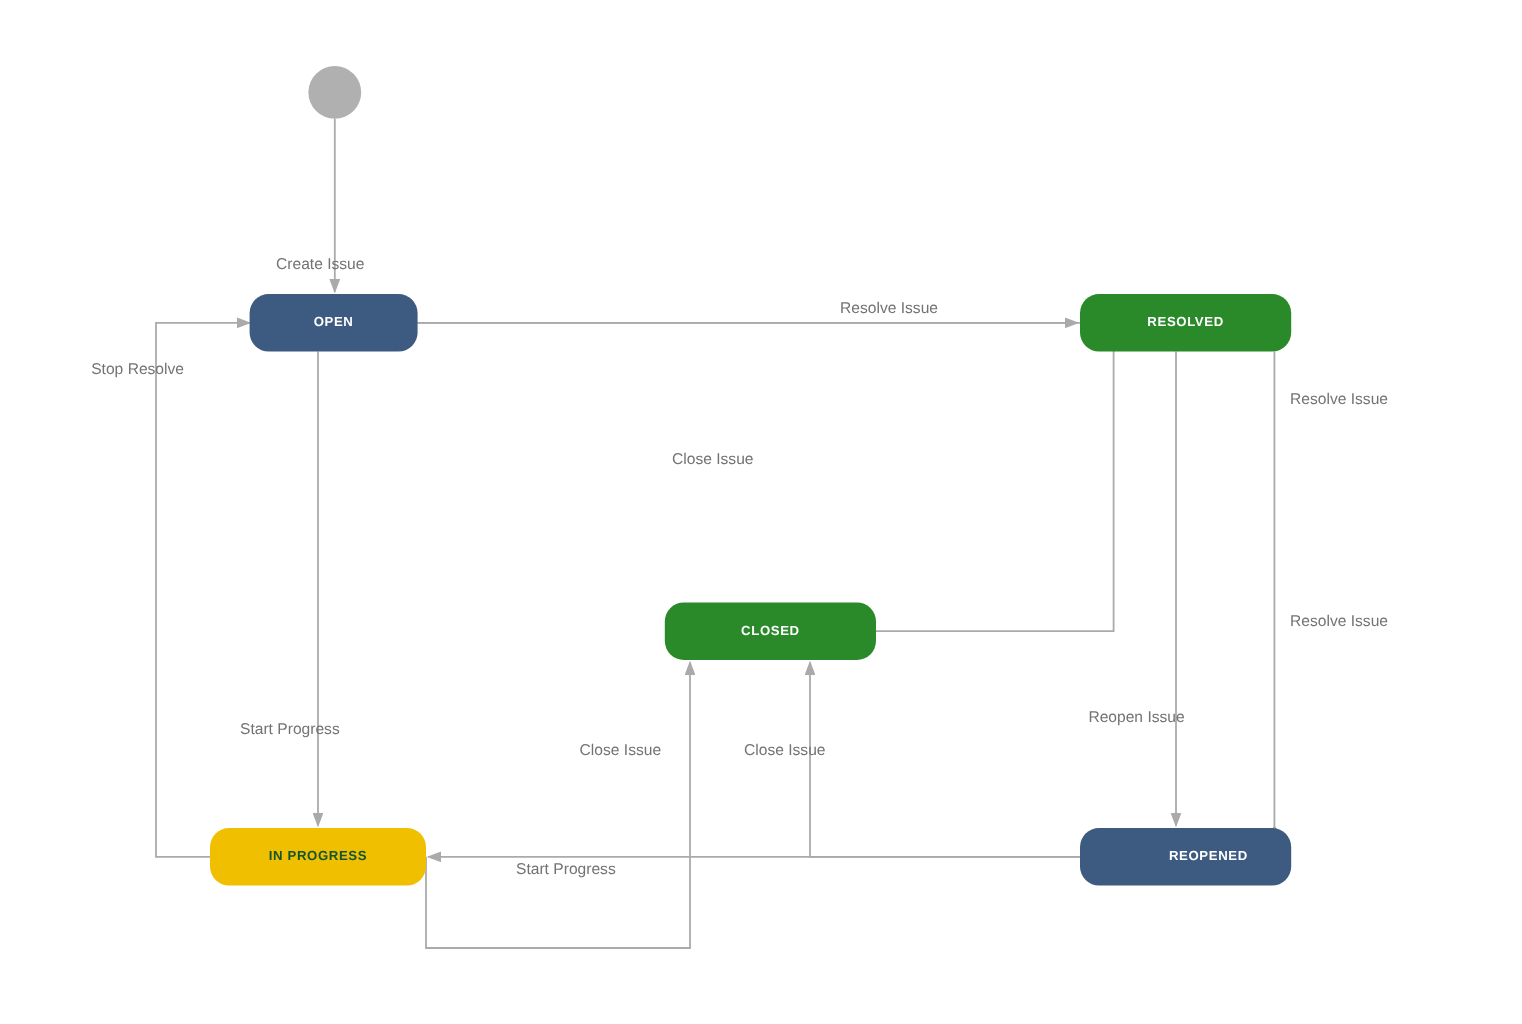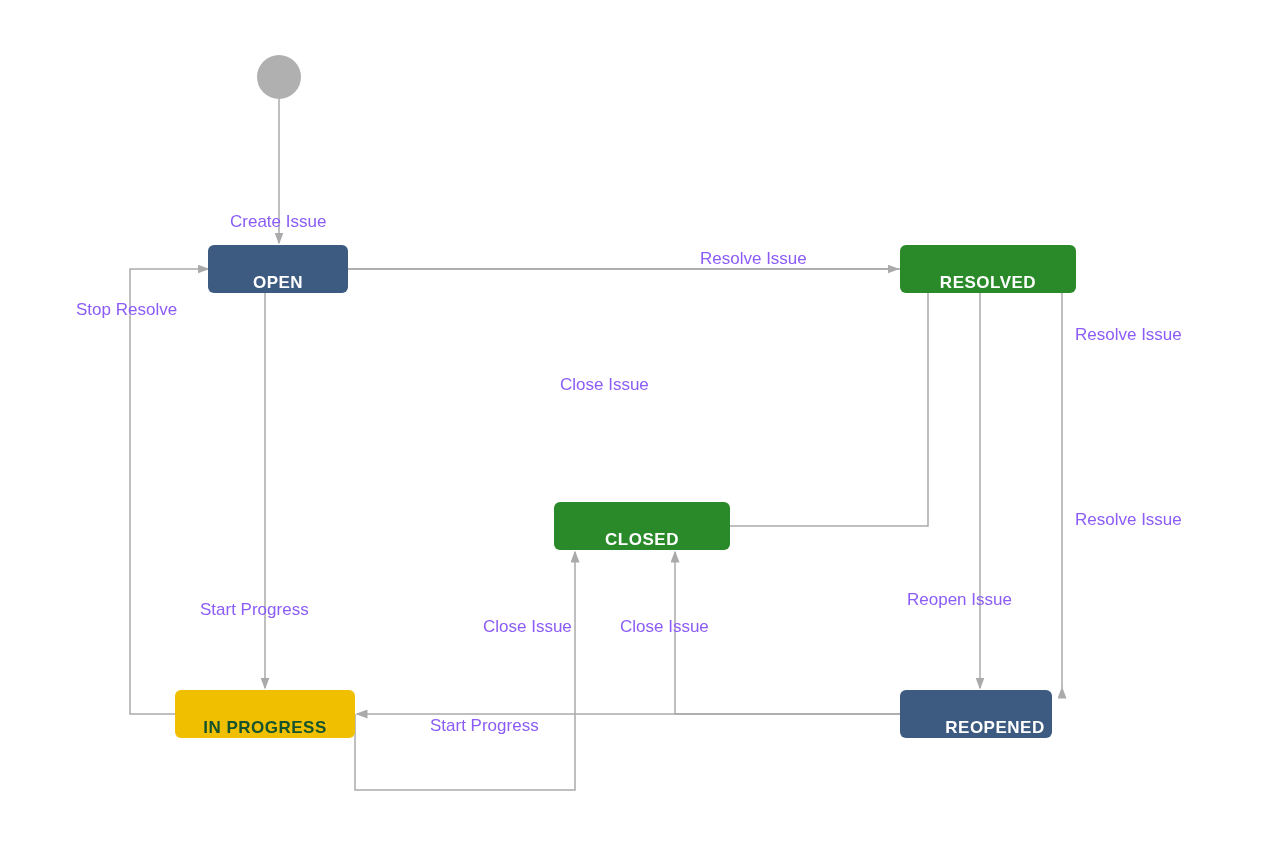--- a/index.html
+++ b/index.html
@@ -20,26 +20,26 @@
 
     svg#diagram-svg {
       position: absolute;
       top: 0; left: 0;
       width: 1268px;
       height: 853px;
     }
 
     .state-node {
       position: absolute;
-      border-radius: 6px;
+      border-radius: 16px;
       display: flex;
-      align-items: flex-end;
+      align-items: center;
       justify-content: center;
       font-weight: bold;
-      font-size: 17px;
+      font-size: 11px;
       color: #ffffff;
       letter-spacing: 0.5px;
     }
 
     .node-open {
       background: #3d5a80;
       width: 140px;
       height: 48px;
       left: 208px;
       top: 245px;
@@ -65,41 +65,41 @@
       background: #f0c000;
       width: 180px;
       height: 48px;
       left: 175px;
       top: 690px;
       color: #14532d;
     }
 
     .node-reopened {
       background: #3d5a80;
-      width: 152px;
+      width: 176px;
       height: 48px;
       left: 900px;
       top: 690px;
       padding-left: 38px;
     }
 
     .start-circle {
       position: absolute;
       width: 44px;
       height: 44px;
       border-radius: 50%;
       background: #b0b0b0;
       left: 257px;
       top: 55px;
     }
 
     .edge-label {
       position: absolute;
-      font-size: 17px;
-      color: #8b5cf6;
+      font-size: 13px;
+      color: #737373;
       white-space: nowrap;
       font-weight: 500;
     }
   </style>
 </head>
 <body>
 
 <div id="diagram-container">
 
   <svg id="diagram-svg">

